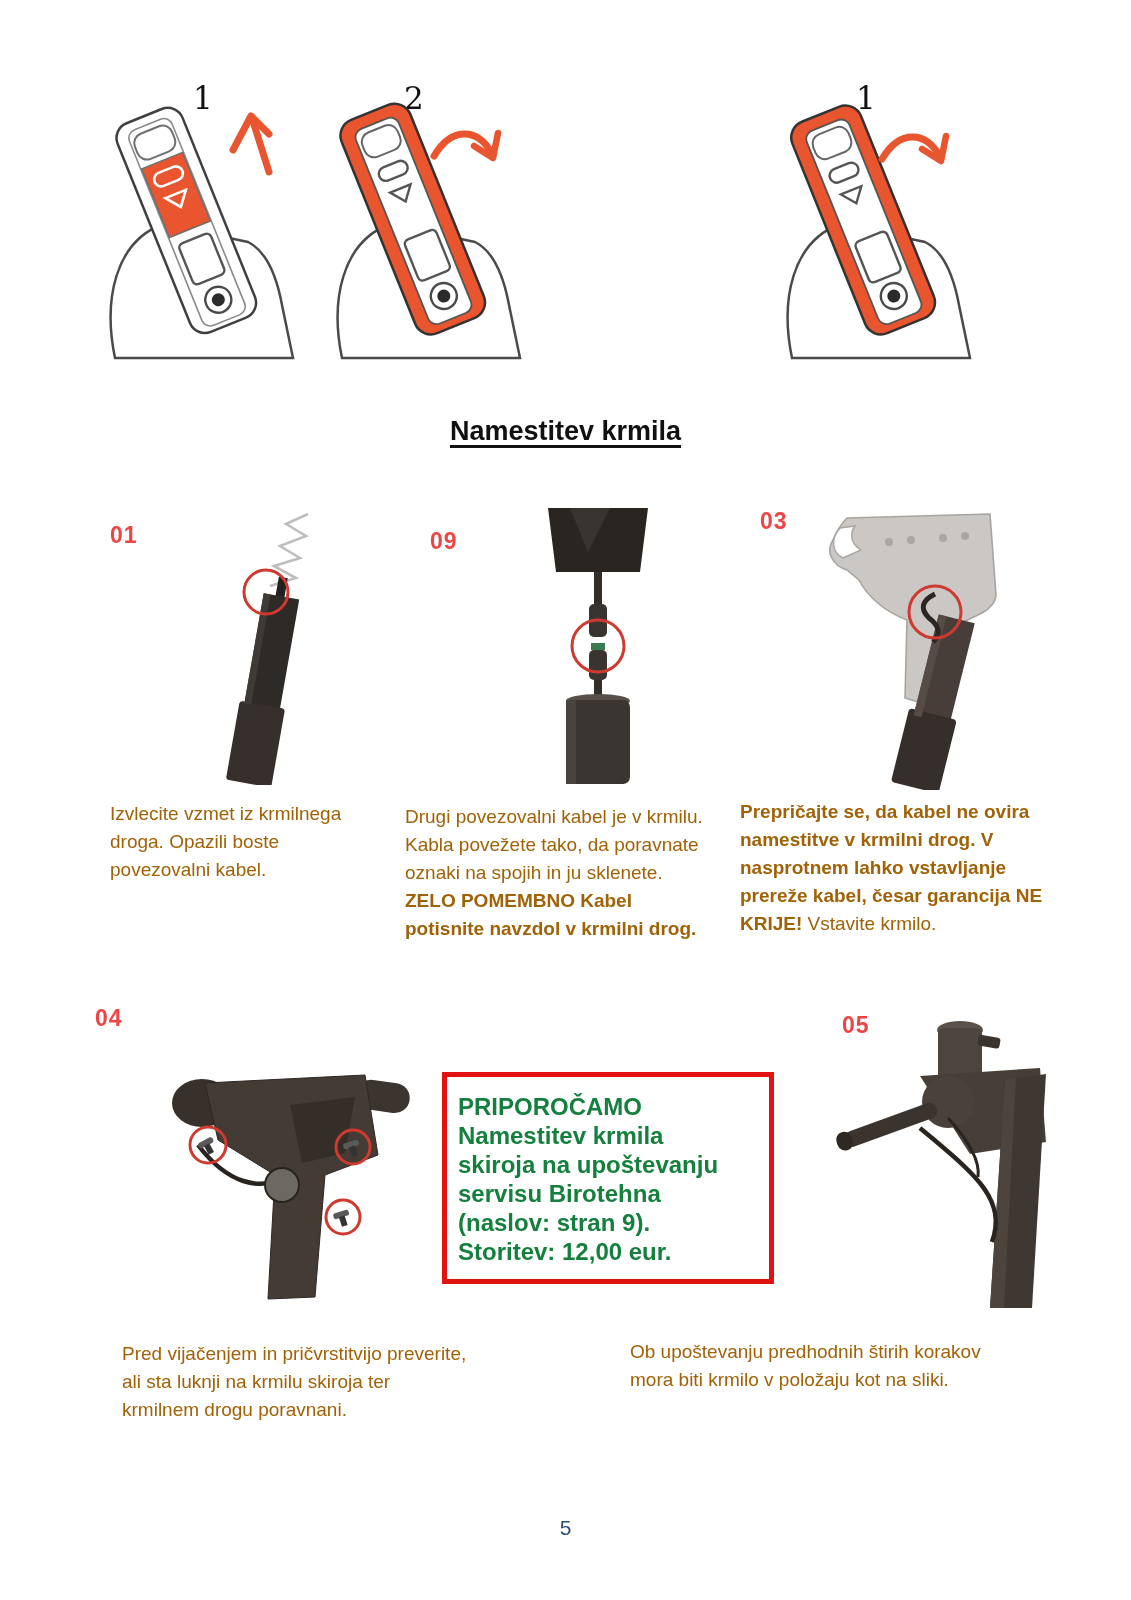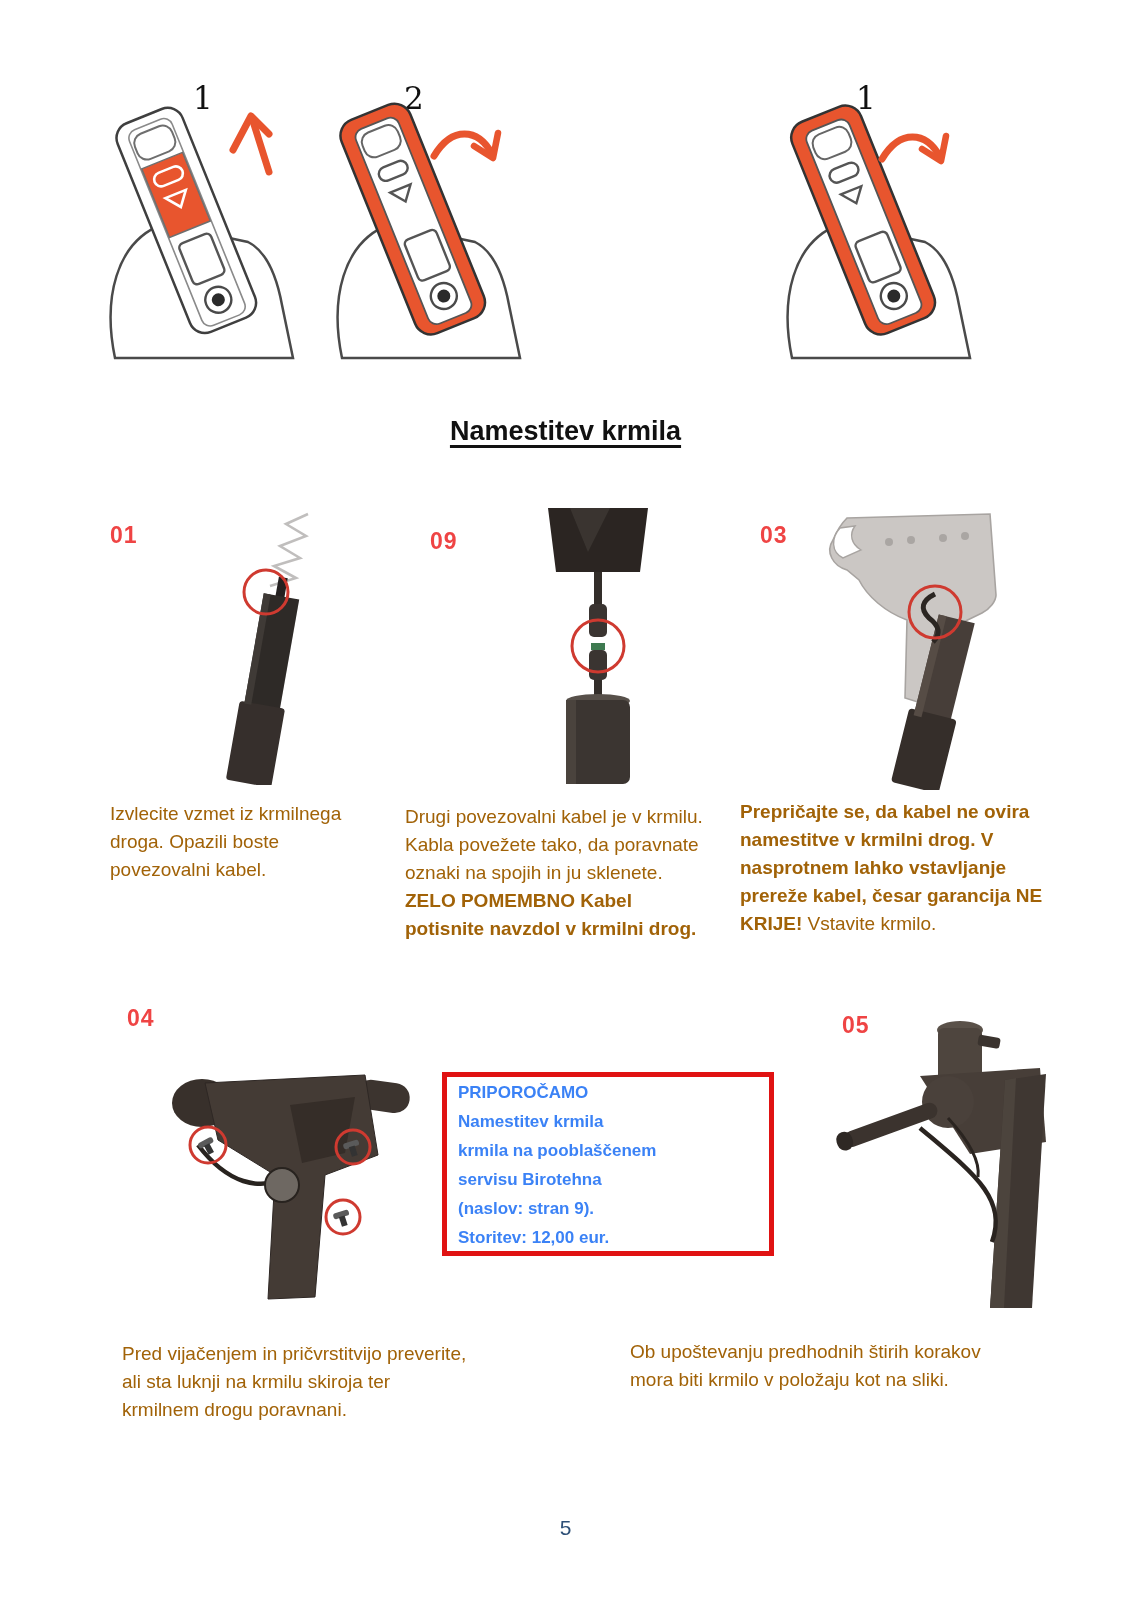--- a/index.html
+++ b/index.html
@@ -24,22 +24,22 @@
     text-align:center;font-size:27px;font-weight:bold;color:#111;
   }
   .page-title span{
     text-decoration:underline;text-underline-offset:5px;text-decoration-thickness:2.5px;
   }
   .body-text{font-size:19px;line-height:28px;color:#a16207;}
   .bold{font-weight:bold;}
   .recommend-box{
     position:absolute;left:442px;top:1072px;width:300px;height:172px;
     border:5px solid #e01212;background:#ffffff;
-    padding:1px 11px;
-    font-size:17px;font-weight:bold;line-height:29px;color:#3b82f6;
+    padding:15px 11px;
+    font-size:24px;font-weight:bold;line-height:29px;color:#15803d;
   }
   .page-num{
     position:absolute;left:0;right:0;top:1516px;
     text-align:center;font-size:21px;color:#2e5077;
   }
   svg{display:block;}
 </style>
 </head>
 <body>
 
@@ -118,21 +118,21 @@
       <path d="M46,24 L65,36 L70,11" fill="none" stroke="#E8552E" stroke-width="6.5" stroke-linecap="round" stroke-linejoin="round"></path>
     </svg>
   </div>
 
   <h1 class="page-title" style="margin:0;">
     <span>Namestitev krmila</span>
   </h1>
 
   <div class="abs step-label" style="left:110px;top:522px;">01</div>
   <div class="abs step-label" style="left:430px;top:528px;">09</div>
-  <div class="abs step-label" style="left:760px;top:522px;">03</div>
+  <div class="abs step-label" style="left:760px;top:508px;">03</div>
 
   <div class="abs" style="left:160px;top:500px;">
     <svg width="200" height="285" viewBox="0 0 200 285">
       <polyline points="148,14 126,24 146,36 120,46 140,58 114,66 136,78 110,86" fill="none" stroke="#b5b3b1" stroke-width="2.6" opacity="0.85"></polyline>
       <g transform="rotate(10 105 190)">
         <rect x="99" y="76" width="9" height="22" fill="#242020"></rect>
         <rect x="87" y="95" width="36" height="112" fill="#2e2a27"></rect>
         <rect x="82" y="205" width="46" height="80" rx="3" fill="#362f2c"></rect>
         <rect x="87" y="95" width="7" height="112" fill="#3f3a36"></rect>
       </g>
@@ -180,21 +180,21 @@
     <span>Drugi povezovalni kabel je v krmilu. Kabla povežete tako, da poravnate oznaki na spojih in ju sklenete.</span>
     <span class="bold">ZELO POMEMBNO Kabel potisnite navzdol v krmilni drog.</span>
   </div>
 
   <div class="abs body-text" style="left:740px;top:798px;width:325px;">
     <span class="bold">Prepričajte se, da kabel ne ovira namestitve v krmilni drog. V nasprotnem lahko vstavljanje prereže kabel, česar garancija</span>
     <span class="bold">NE KRIJE!</span>
     <span>Vstavite krmilo.</span>
   </div>
 
-  <div class="abs step-label" style="left:95px;top:1005px;margin-left:32px;">04</div>
+  <div class="abs step-label" style="left:95px;top:1005px;">04</div>
   <div class="abs step-label" style="left:804px;top:1012px;margin-left:38px;">05</div>
 
   <div class="abs" style="left:140px;top:1035px;">
     <svg width="280" height="270" viewBox="0 0 280 270">
       <ellipse cx="62" cy="68" rx="30" ry="24" fill="#38302b"></ellipse>
       <g transform="rotate(8 240 60)">
           <rect x="216" y="46" width="54" height="30" rx="15" fill="#3c342f"></rect>
         </g>
       <polygon points="65,48 225,40 238,120 185,140 175,262 128,264 135,140 78,105" fill="#443b35" stroke="#2e2724" stroke-width="1"></polygon>
       <polygon points="150,70 215,62 205,118 162,128" fill="#352d28"></polygon>
@@ -215,21 +215,21 @@
         <rect x="194" y="176" width="16" height="6" rx="2.5" fill="#5a5a5a"></rect>
           <rect x="199" y="181" width="6" height="10" fill="#333333"></rect>
       </g>
       <circle cx="203" cy="182" r="17" fill="none" stroke="#cf3a30" stroke-width="3"></circle>
     </svg>
   </div>
 
   <div class="recommend-box">
     <div>PRIPOROČAMO</div>
     <div>Namestitev krmila</div>
-    <div>krmila na pooblaščenem</div>
+    <div>skiroja na upoštevanju</div>
     <div>servisu Birotehna</div>
     <div>(naslov: stran 9).</div>
     <div>Storitev: 12,00 eur.</div>
   </div>
 
   <div class="abs" style="left:820px;top:1010px;">
     <svg width="240" height="300" viewBox="0 0 240 300">
       <ellipse cx="140" cy="20" rx="23" ry="9" fill="#5a5149"></ellipse>
       <rect x="118" y="18" width="44" height="54" rx="6" fill="#4e453e"></rect>
       <g transform="rotate(10 168 32)">

